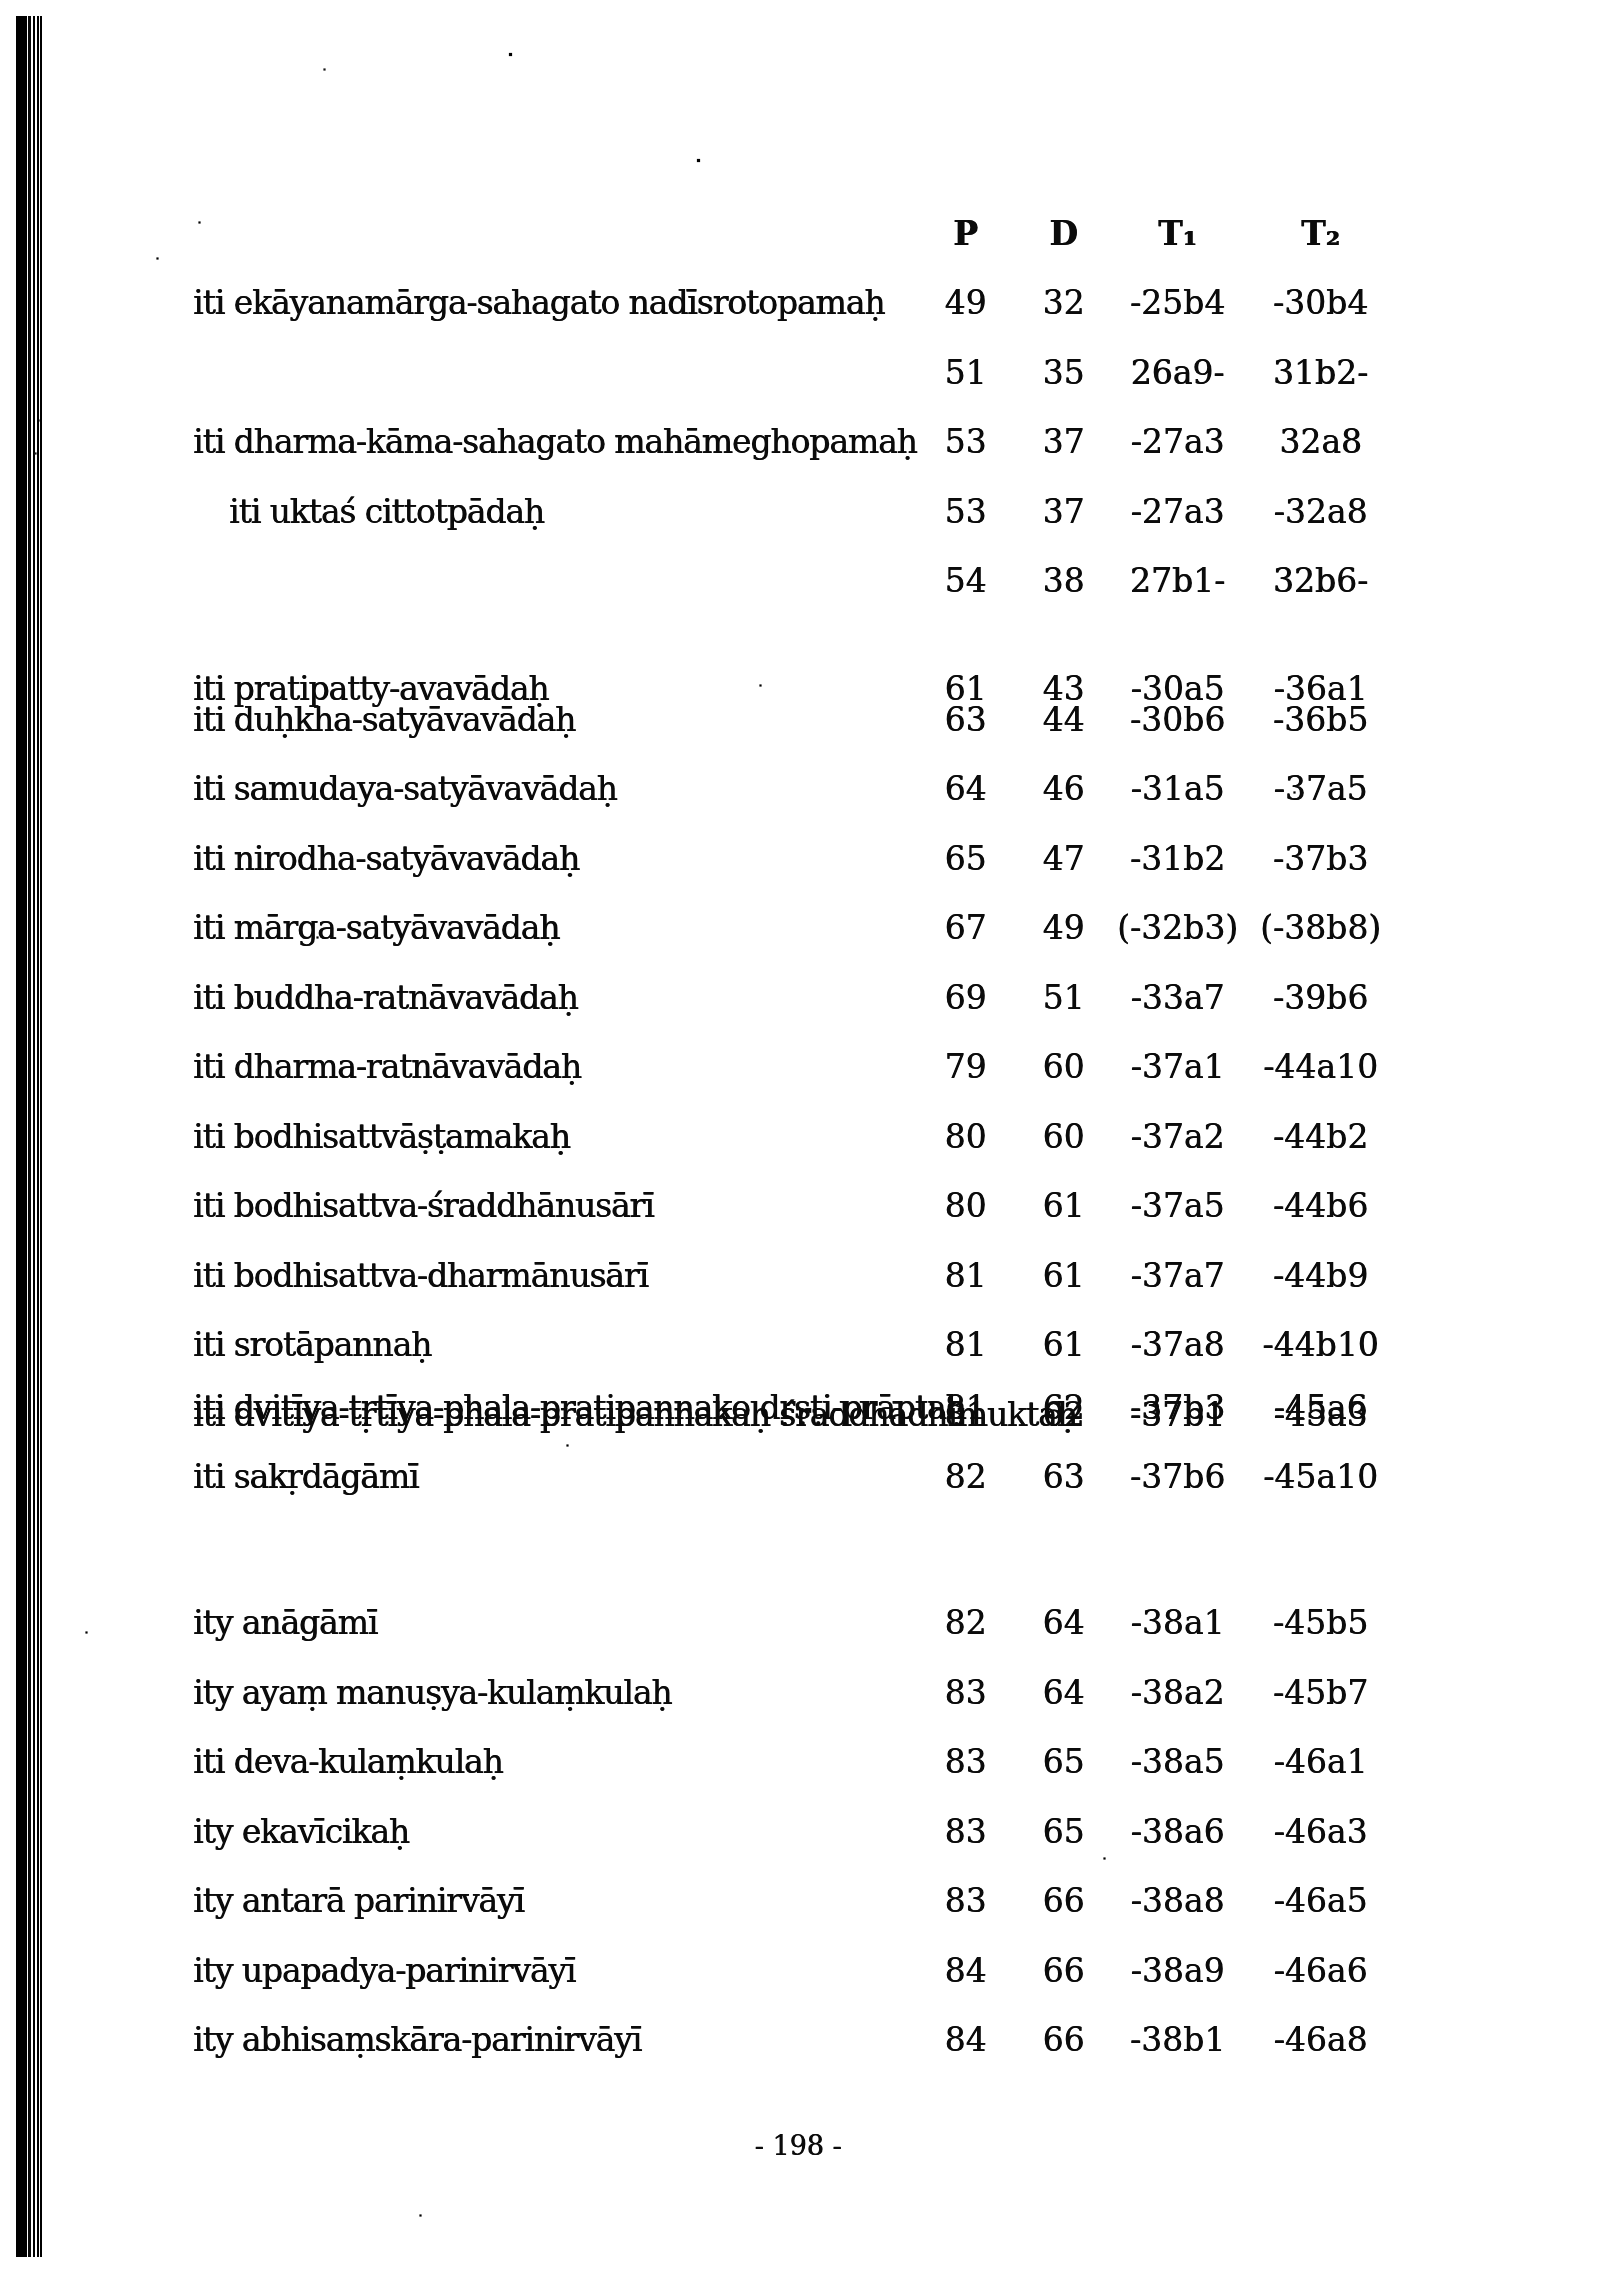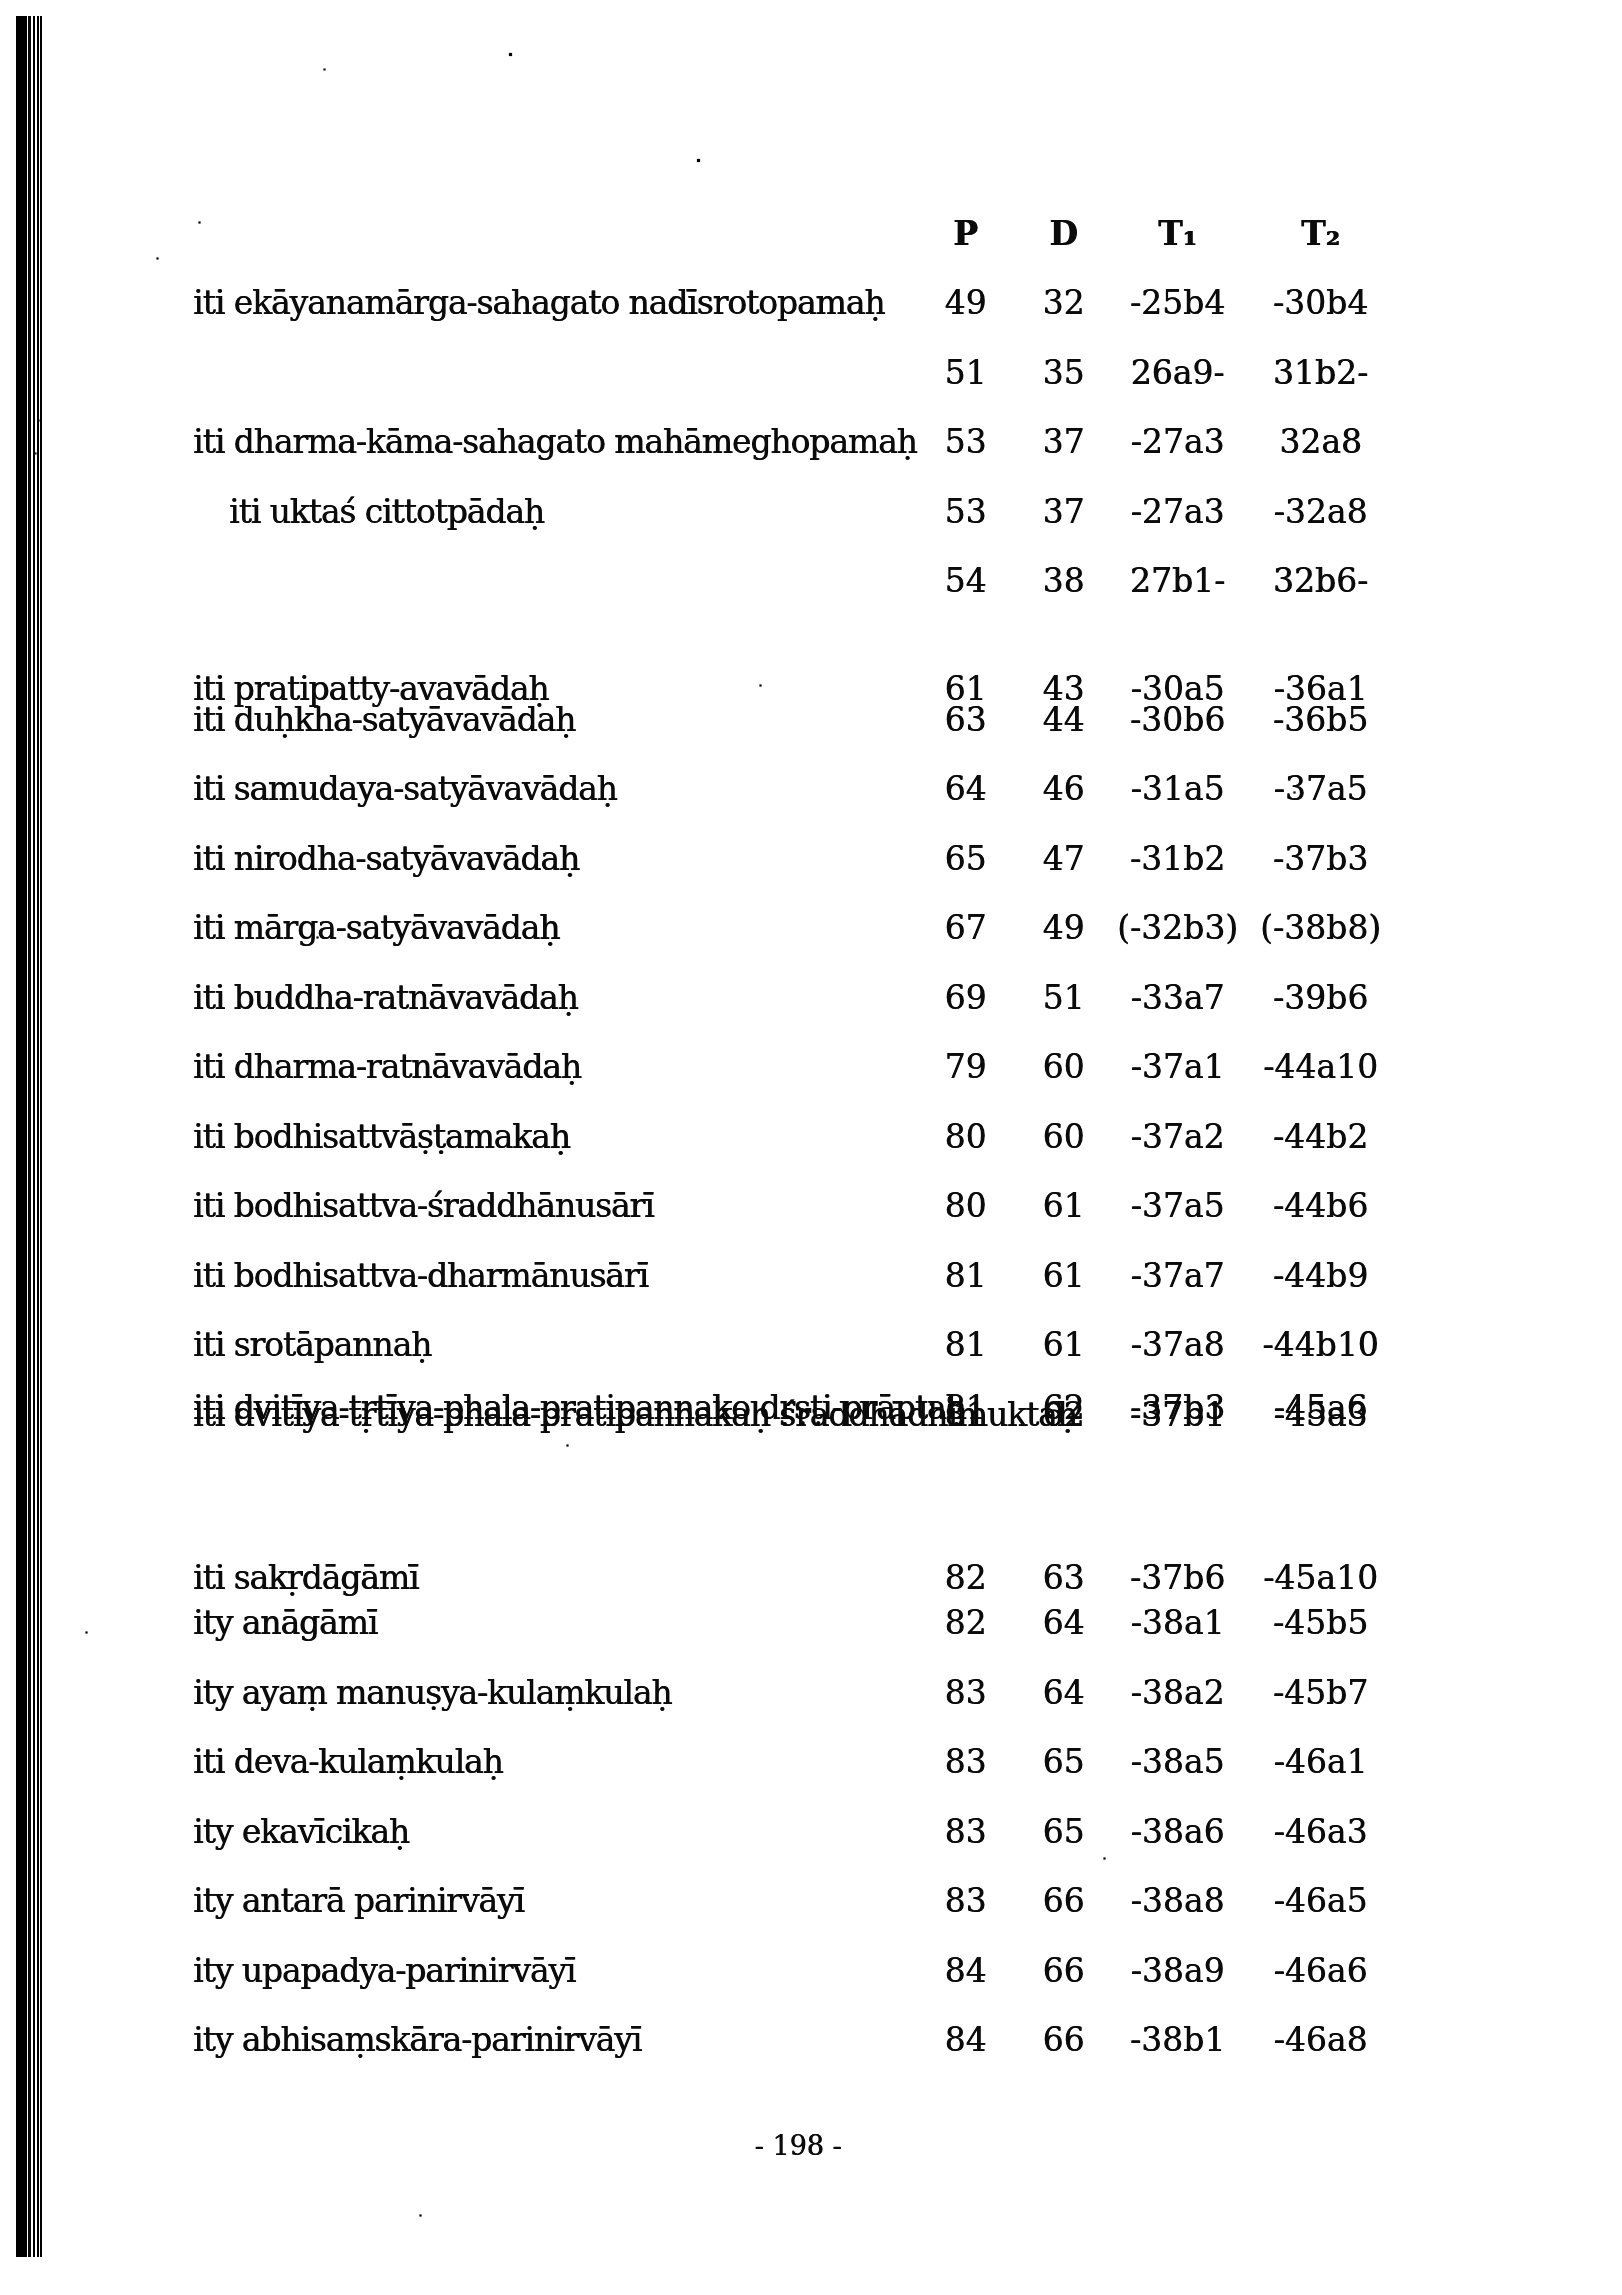--- a/index.html
+++ b/index.html
@@ -238,21 +238,21 @@
     <span class="cell c-t1">-37b1</span>
     <span class="cell c-t2">-45a3</span>
   </div>
       <div class="row" style="top: 1388px;">
     <span class="cell c-label">iti dvitīya-tṛtīya-phala-pratipannako dṛṣṭi-prāptaḥ</span>
     <span class="cell c-p">81</span>
     <span class="cell c-d">62</span>
     <span class="cell c-t1">-37b3</span>
     <span class="cell c-t2">-45a6</span>
   </div>
-      <div class="row" style="top: 1558px;">
+      <div class="row" style="top: 1457px;">
     <span class="cell c-label">iti sakṛdāgāmī</span>
     <span class="cell c-p">82</span>
     <span class="cell c-d">63</span>
     <span class="cell c-t1">-37b6</span>
     <span class="cell c-t2">-45a10</span>
   </div>
       <div class="row" style="top: 1603px;">
     <span class="cell c-label">ity anāgāmī</span>
     <span class="cell c-p">82</span>
     <span class="cell c-d">64</span>

